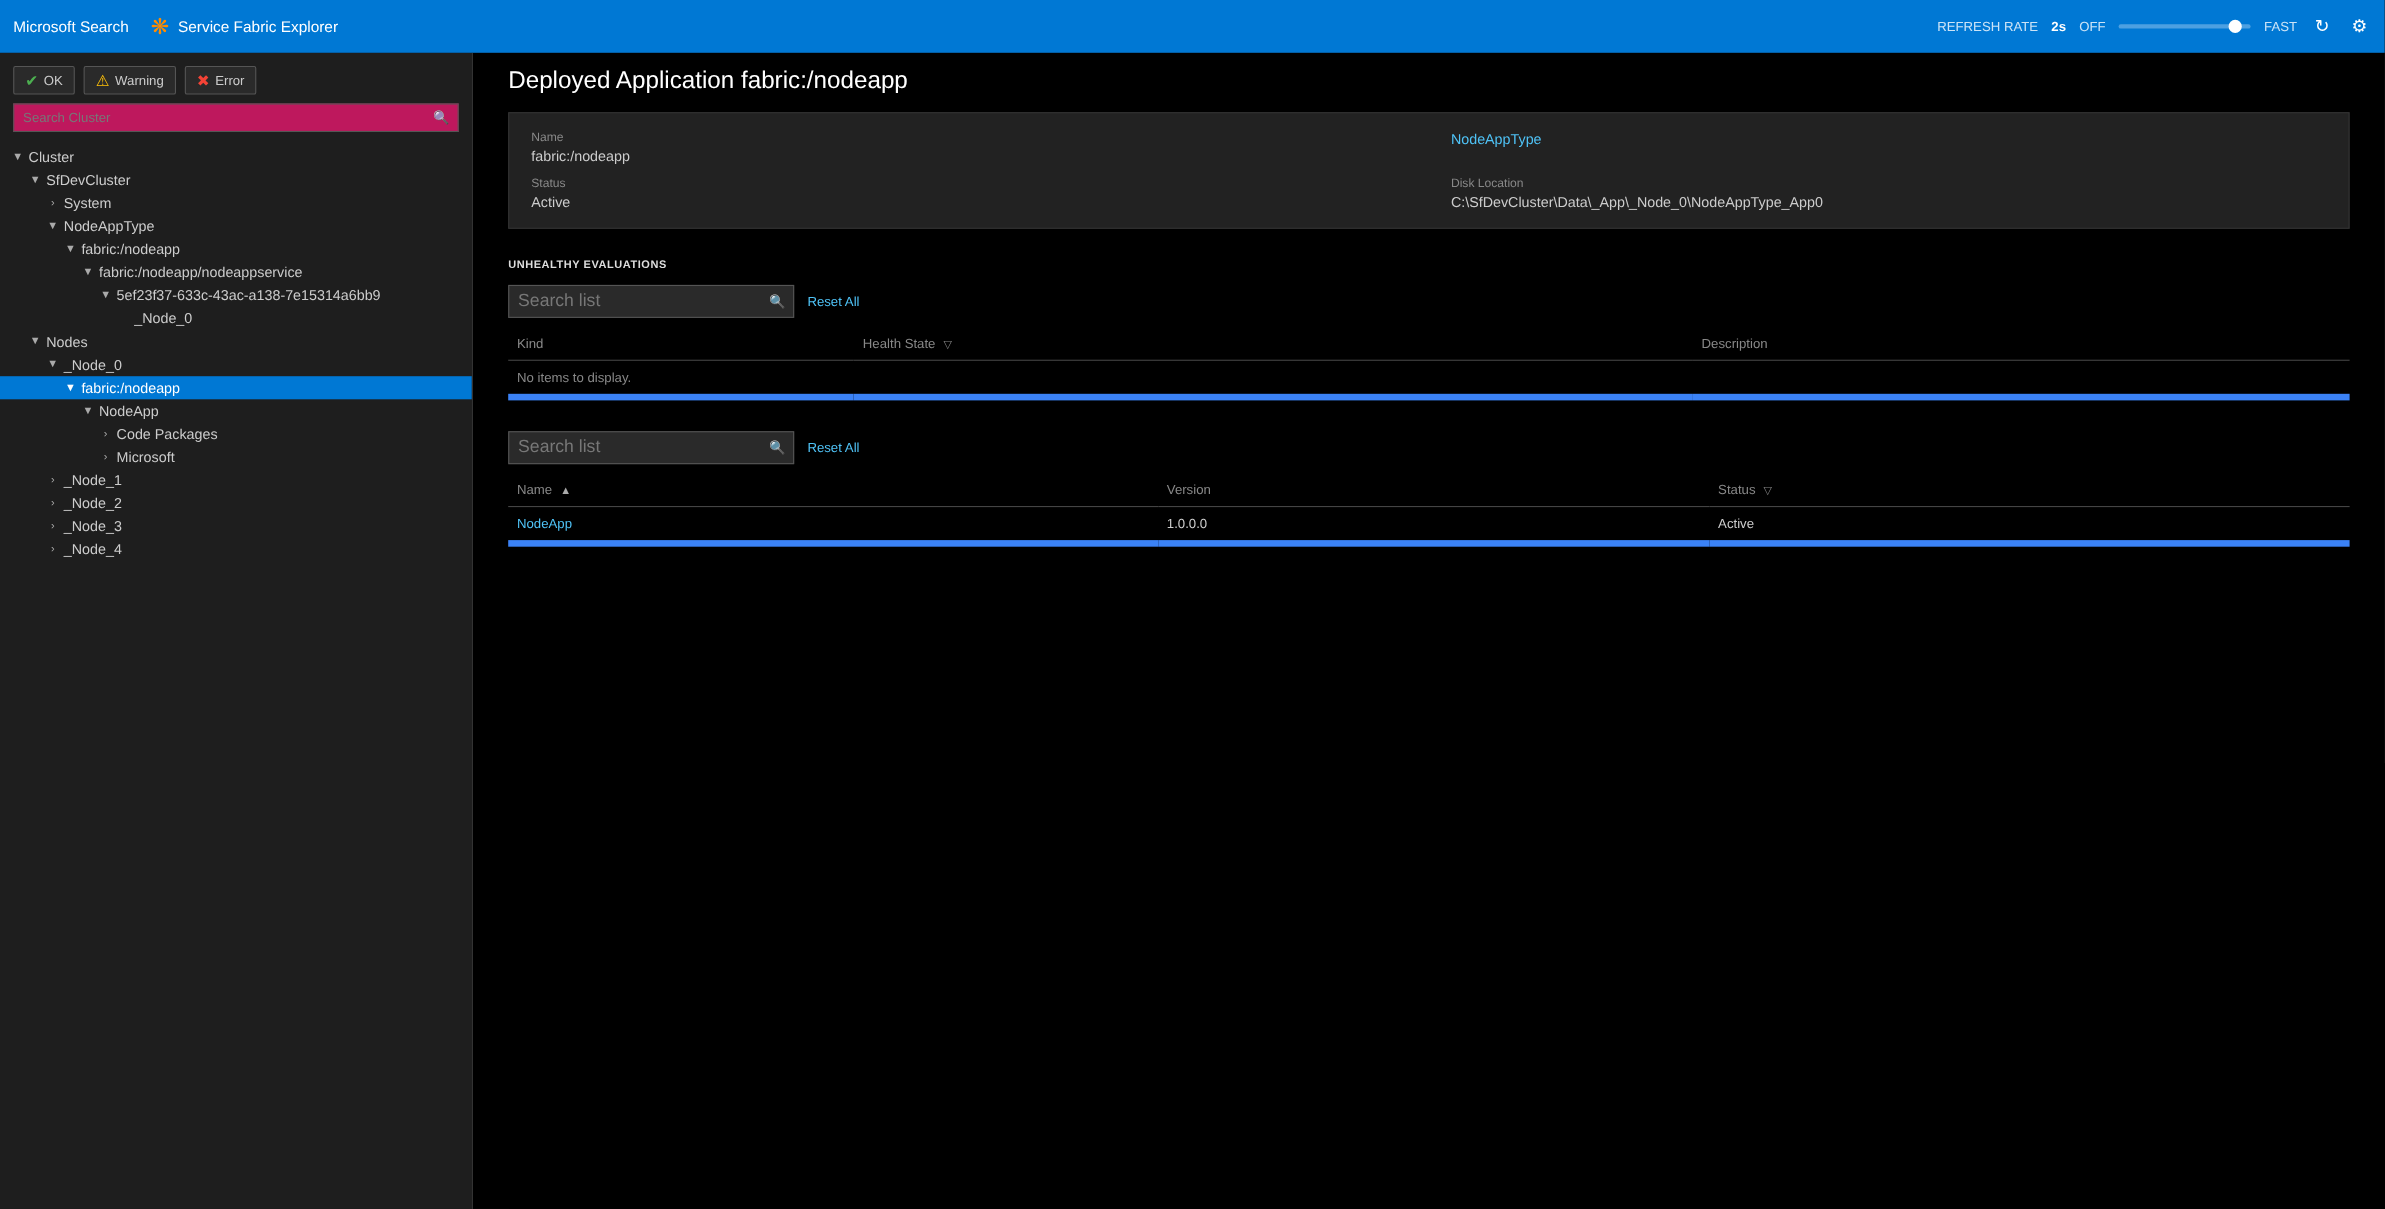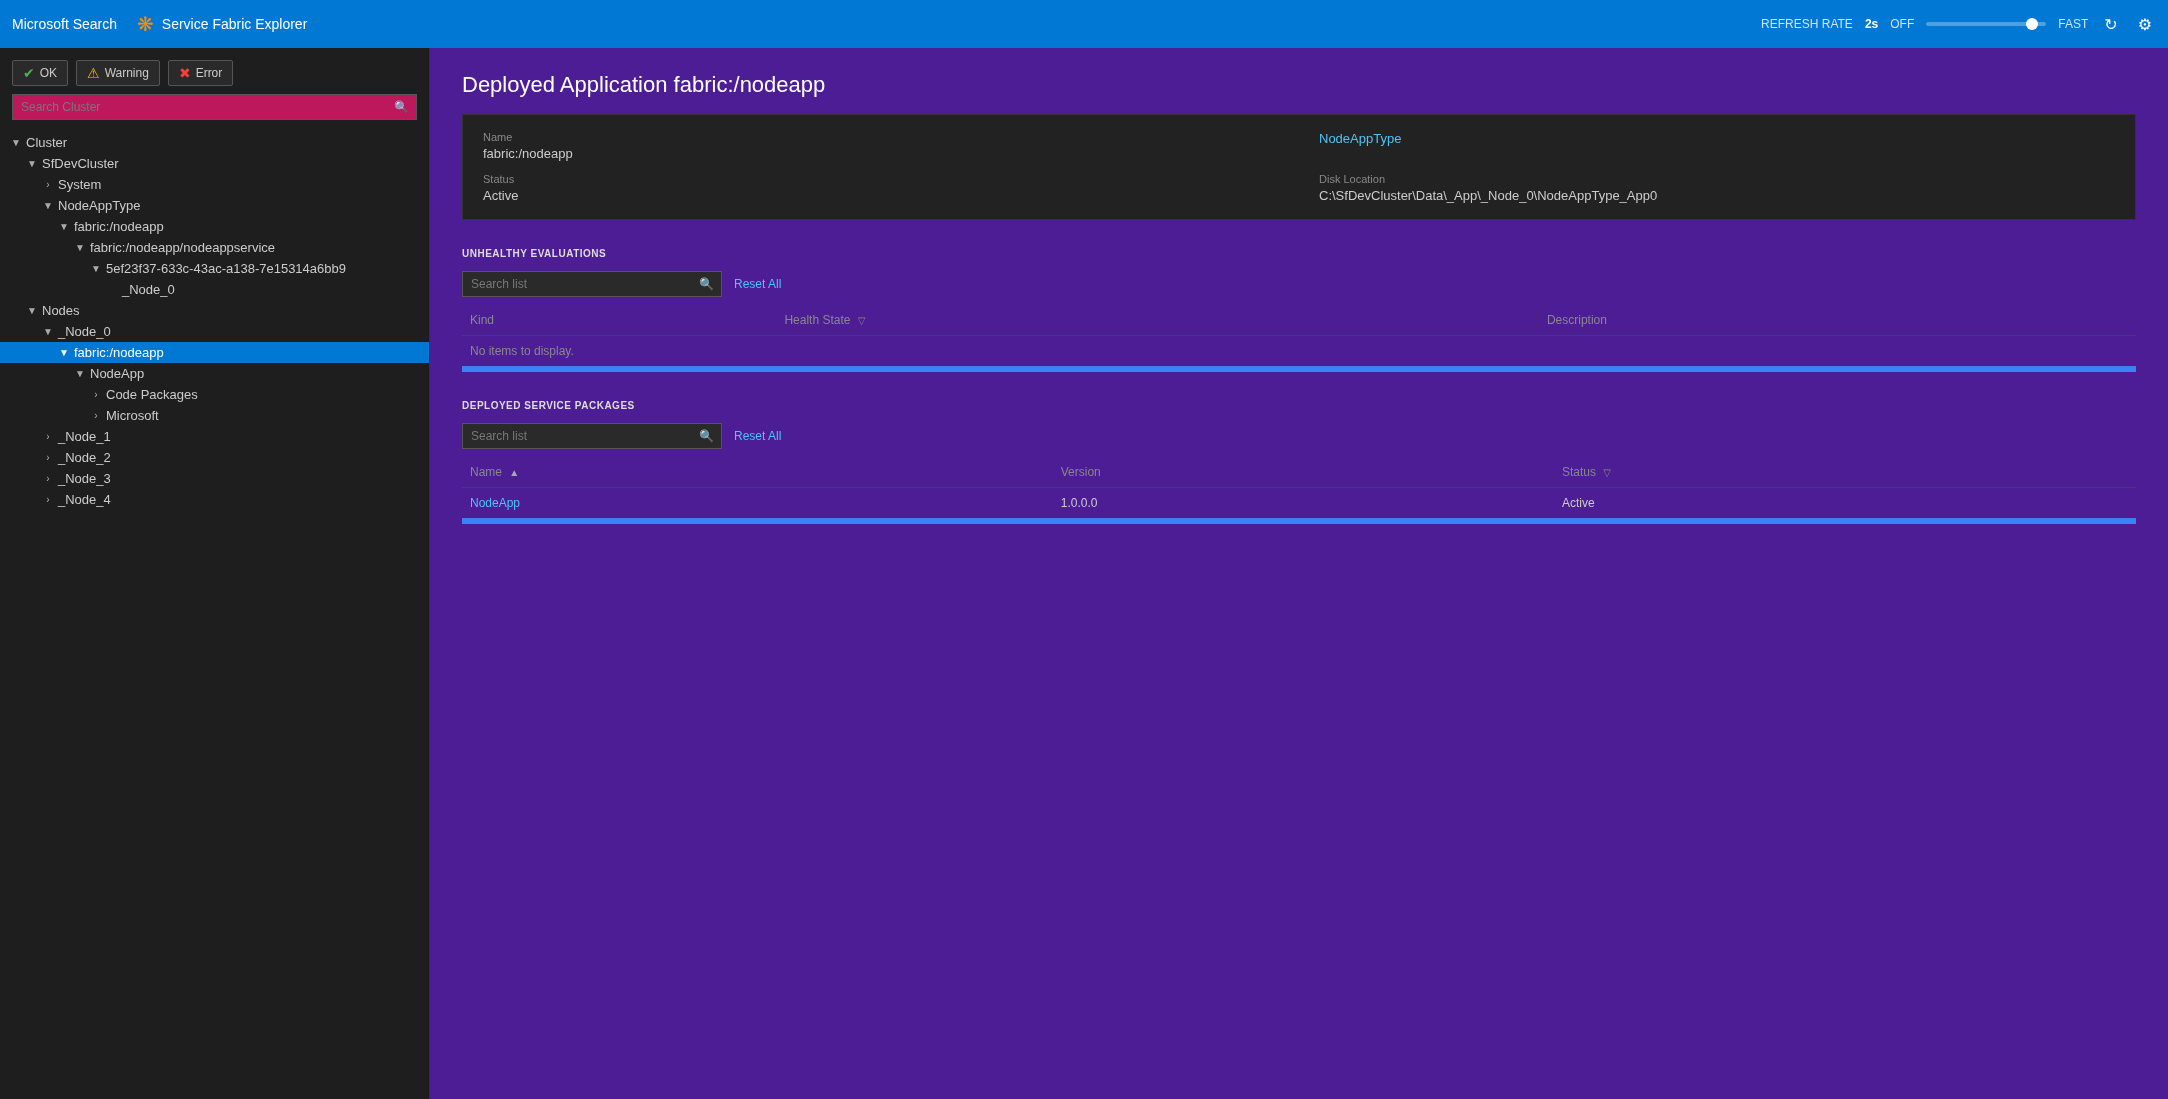--- a/index.html
+++ b/index.html
@@ -165,23 +165,23 @@
     }
     .tree-label {
       color: #ccc;
       padding-left: 2px;
     }
     .tree-item.selected .tree-chevron { color: white; }
 
     
     .content {
       flex: 1;
-      background: #4c1d95;
+      background: #000000;
       overflow-y: auto;
-      padding: 24px 32px;
+      padding: 12px 32px;
     }
 
     .page-title {
       font-size: 22px;
       color: #aaa;
       font-weight: 300;
       margin-bottom: 16px;
     }
     .page-title span {
       color: white;
@@ -249,21 +249,21 @@
     .search-list-wrap {
       position: relative;
       display: flex;
       align-items: center;
     }
     .search-list-input {
       background: #2a2a2a;
       border: 1px solid #555;
       color: #ccc;
       padding: 5px 28px 5px 8px;
-      font-size: 12px;
+      font-size: 16px;
       width: 260px;
       outline: none;
     }
     .search-list-input::placeholder { color: #777; }
     .search-list-icon {
       position: absolute;
       right: 8px;
       color: #888;
       font-size: 12px;
     }
@@ -508,21 +508,20 @@
         </thead>
         <tbody>
           <tr class="empty-row">
             <td colspan="3">No items to display.</td>
           </tr>
         </tbody>
       </table>
     </div>
 
     <div class="section-wrapper">
-      <div class="section-header">DEPLOYED SERVICE PACKAGES</div>
       <div class="search-bar-row" style="margin-bottom:8px">
         <div class="search-list-wrap">
           <input class="search-list-input" type="text" placeholder="Search list" style="">
           <span class="search-list-icon">🔍</span>
         </div>
         <button class="reset-all">Reset All</button>
       </div>
       <table class="data-table">
         <thead>
           <tr>

